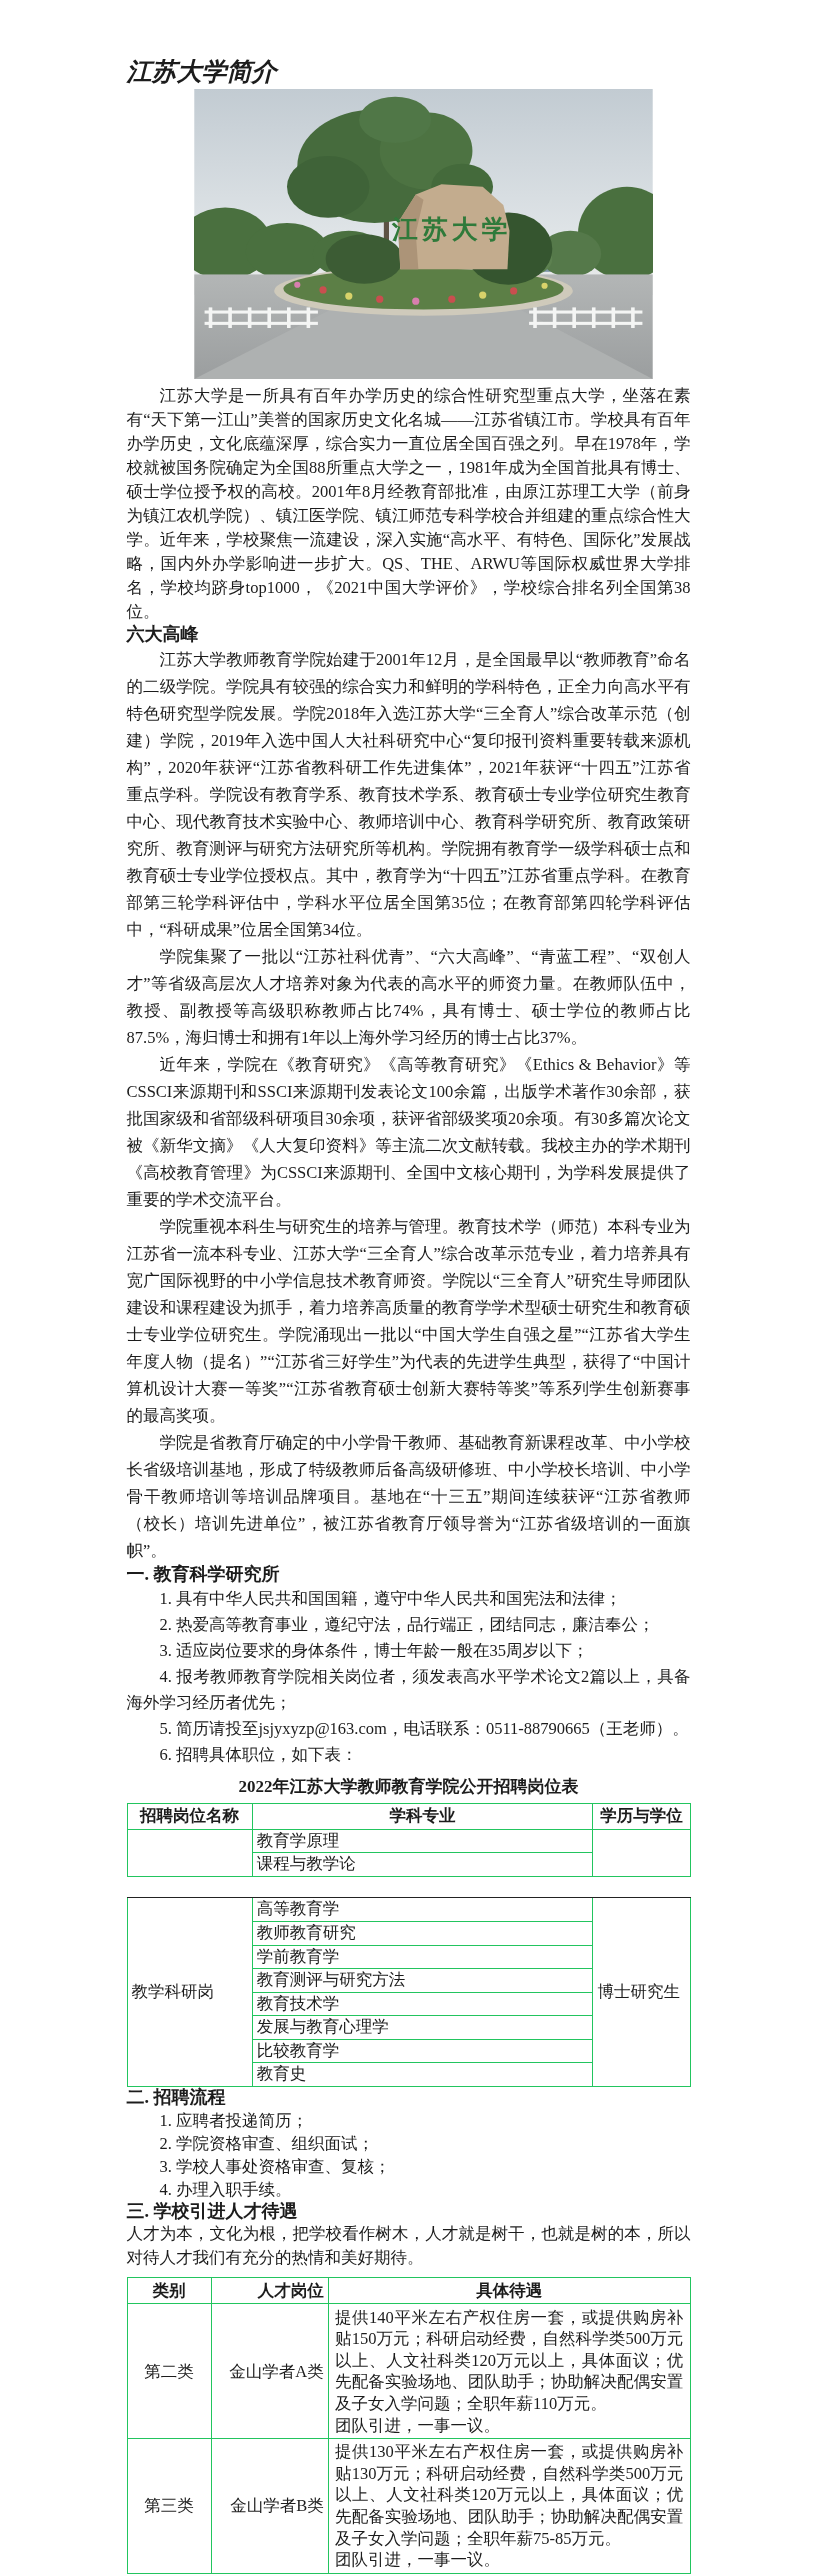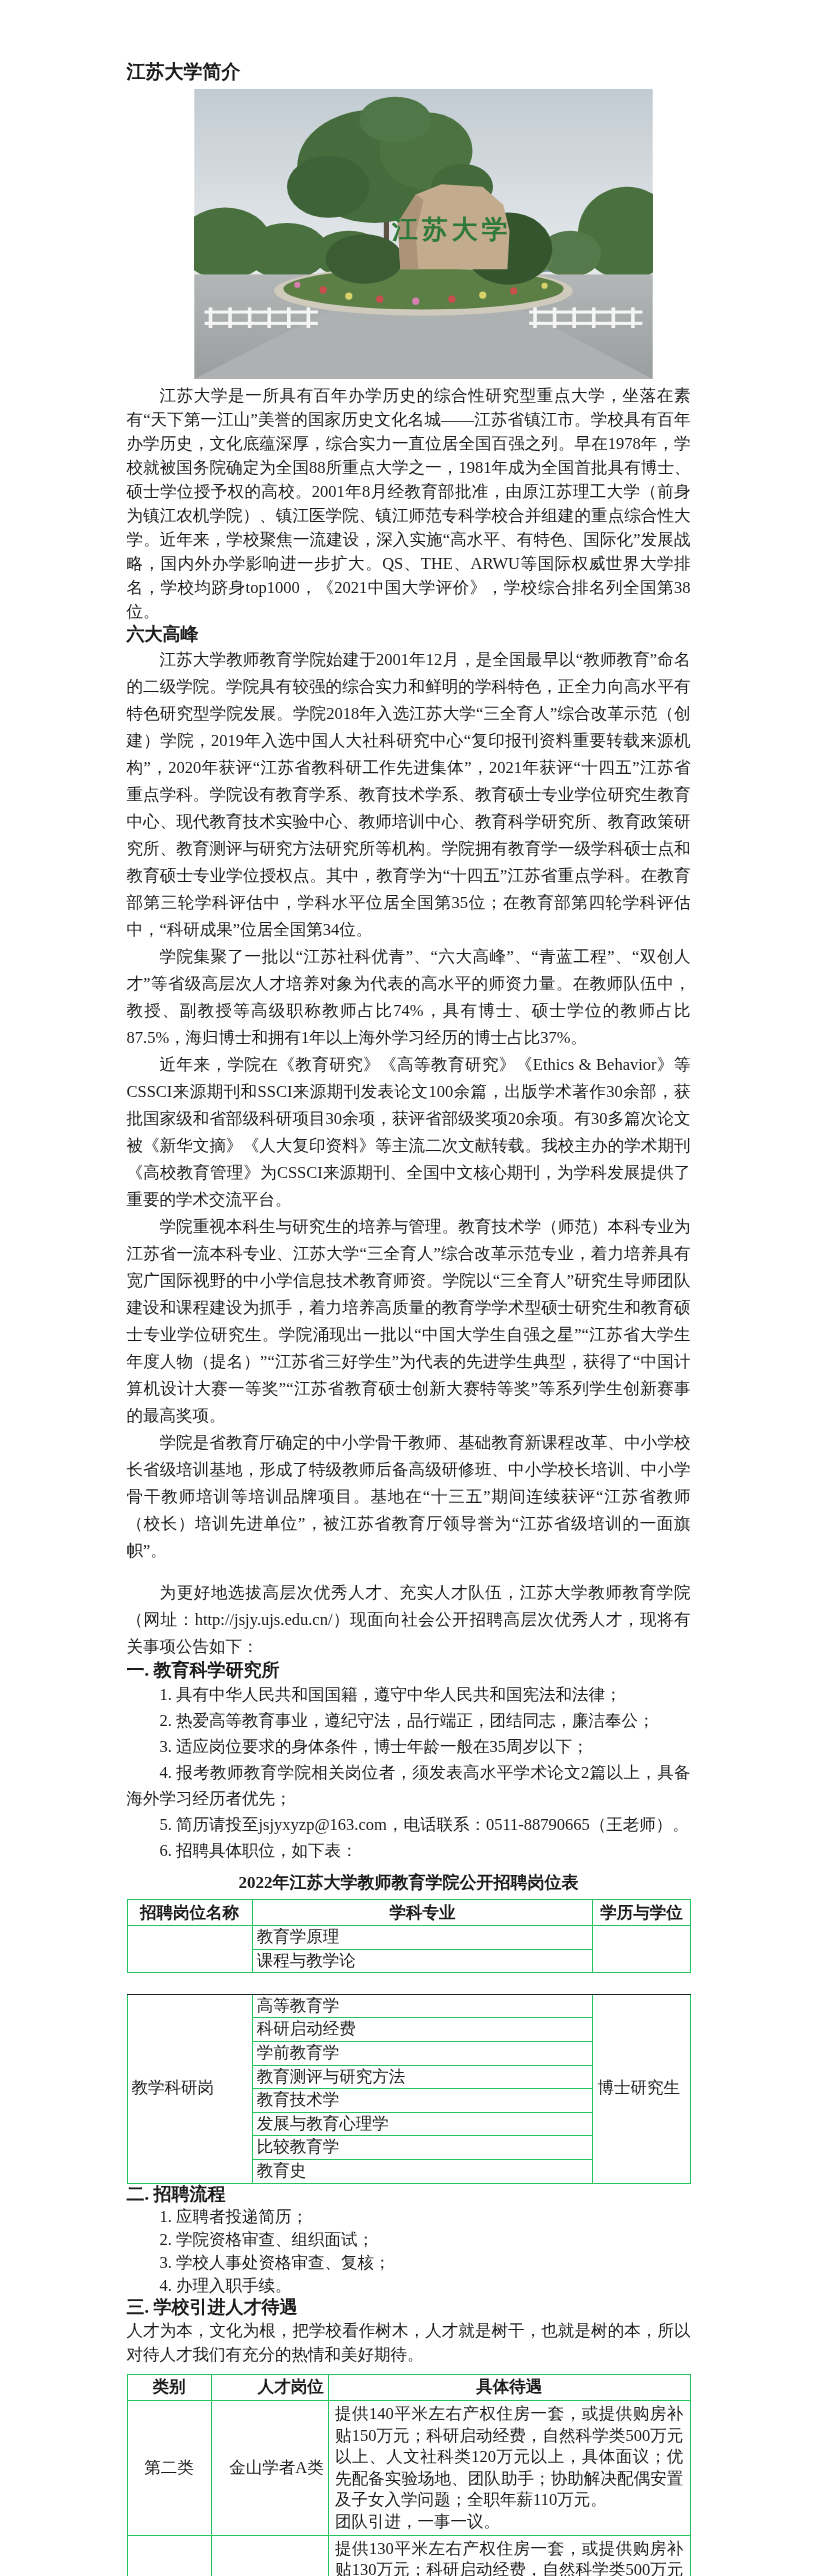--- a/index.html
+++ b/index.html
@@ -6,21 +6,21 @@
   .page{
     position:relative;
     width:817px;height:3727px;
     margin:0 auto;
     background:#ffffff;
     overflow:hidden;
     font-family:"Liberation Serif","DejaVu Serif",serif;
     color:#1c1c1c;
   }
   .content{width:564px;margin:0 auto;padding-top:60px;}
-  h1.doc-title{font-size:19px;font-weight:bold;margin:0 0 6.2px 0;line-height:23px;}
+  h1.doc-title{font-size:25px;font-weight:bold;margin:0 0 6.2px 0;line-height:23px;font-style:italic;}
   h2.sec{font-size:18px;font-weight:bold;line-height:21.6px;margin:0;}
   p{margin:0;text-align:justify;}
   .body-text{font-size:16.5px;}
   .intro{line-height:24px;text-indent:2em;}
   .college-p{line-height:27px;text-indent:2em;}
   .invite{margin-top:15.5px;}
   .mt-college{margin-top:13.4px;margin-bottom:7.2px;}
   .mt-cond{margin-top:14.4px;margin-bottom:4.1px;}
   .cond-item{line-height:26px;text-indent:2em;}
   .tbl-title{font-size:17px;font-weight:bold;text-align:center;margin-top:9.3px;line-height:20.6px;}
@@ -142,21 +142,20 @@
     </div>
 
     <p class="body-text intro">江苏大学是一所具有百年办学历史的综合性研究型重点大学，坐落在素有“天下第一江山”美誉的国家历史文化名城——江苏省镇江市。学校具有百年办学历史，文化底蕴深厚，综合实力一直位居全国百强之列。早在1978年，学校就被国务院确定为全国88所重点大学之一，1981年成为全国首批具有博士、硕士学位授予权的高校。2001年8月经教育部批准，由原江苏理工大学（前身为镇江农机学院）、镇江医学院、镇江师范专科学校合并组建的重点综合性大学。近年来，学校聚焦一流建设，深入实施“高水平、有特色、国际化”发展战略，国内外办学影响进一步扩大。QS、THE、ARWU等国际权威世界大学排名，学校均跻身top1000，《2021中国大学评价》，学校综合排名列全国第38位。</p>
 
     <h2 class="sec mt-college">六大高峰</h2>
     <p class="body-text college-p">江苏大学教师教育学院始建于2001年12月，是全国最早以“教师教育”命名的二级学院。学院具有较强的综合实力和鲜明的学科特色，正全力向高水平有特色研究型学院发展。学院2018年入选江苏大学“三全育人”综合改革示范（创建）学院，2019年入选中国人大社科研究中心“复印报刊资料重要转载来源机构”，2020年获评“江苏省教科研工作先进集体”，2021年获评“十四五”江苏省重点学科。学院设有教育学系、教育技术学系、教育硕士专业学位研究生教育中心、现代教育技术实验中心、教师培训中心、教育科学研究所、教育政策研究所、教育测评与研究方法研究所等机构。学院拥有教育学一级学科硕士点和教育硕士专业学位授权点。其中，教育学为“十四五”江苏省重点学科。在教育部第三轮学科评估中，学科水平位居全国第35位；在教育部第四轮学科评估中，“科研成果”位居全国第34位。</p>
     <p class="body-text college-p">学院集聚了一批以“江苏社科优青”、“六大高峰”、“青蓝工程”、“双创人才”等省级高层次人才培养对象为代表的高水平的师资力量。在教师队伍中，教授、副教授等高级职称教师占比74%，具有博士、硕士学位的教师占比87.5%，海归博士和拥有1年以上海外学习经历的博士占比37%。</p>
     <p class="body-text college-p">近年来，学院在《教育研究》《高等教育研究》《Ethics &amp; Behavior》等CSSCI来源期刊和SSCI来源期刊发表论文100余篇，出版学术著作30余部，获批国家级和省部级科研项目30余项，获评省部级奖项20余项。有30多篇次论文被《新华文摘》《人大复印资料》等主流二次文献转载。我校主办的学术期刊《高校教育管理》为CSSCI来源期刊、全国中文核心期刊，为学科发展提供了重要的学术交流平台。</p>
     <p class="body-text college-p">学院重视本科生与研究生的培养与管理。教育技术学（师范）本科专业为江苏省一流本科专业、江苏大学“三全育人”综合改革示范专业，着力培养具有宽广国际视野的中小学信息技术教育师资。学院以“三全育人”研究生导师团队建设和课程建设为抓手，着力培养高质量的教育学学术型硕士研究生和教育硕士专业学位研究生。学院涌现出一批以“中国大学生自强之星”“江苏省大学生年度人物（提名）”“江苏省三好学生”为代表的先进学生典型，获得了“中国计算机设计大赛一等奖”“江苏省教育硕士创新大赛特等奖”等系列学生创新赛事的最高奖项。</p>
     <p class="body-text college-p">学院是省教育厅确定的中小学骨干教师、基础教育新课程改革、中小学校长省级培训基地，形成了特级教师后备高级研修班、中小学校长培训、中小学骨干教师培训等培训品牌项目。基地在“十三五”期间连续获评“江苏省教师（校长）培训先进单位”，被江苏省教育厅领导誉为“江苏省级培训的一面旗帜”。</p>
-    <p class="body-text college-p invite">为更好地选拔高层次优秀人才、充实人才队伍，江苏大学教师教育学院（网址：http://jsjy.ujs.edu.cn/）现面向社会公开招聘高层次优秀人才，现将有关事项公告如下：</p>
 
     <h2 class="sec mt-cond">一. 教育科学研究所</h2>
     <p class="body-text cond-item">1. 具有中华人民共和国国籍，遵守中华人民共和国宪法和法律；</p>
     <p class="body-text cond-item">2. 热爱高等教育事业，遵纪守法，品行端正，团结同志，廉洁奉公；</p>
     <p class="body-text cond-item">3. 适应岗位要求的身体条件，博士年龄一般在35周岁以下；</p>
     <p class="body-text cond-item">4. 报考教师教育学院相关岗位者，须发表高水平学术论文2篇以上，具备海外学习经历者优先；</p>
     <p class="body-text cond-item">5. 简历请投至jsjyxyzp@163.com，电话联系：0511-88790665（王老师）。</p>
     <p class="body-text cond-item">6. 招聘具体职位，如下表：</p>
 
     <div class="tbl-title">2022年江苏大学教师教育学院公开招聘岗位表</div>
@@ -179,21 +178,21 @@
         </tr>
         <tr class="tsp">
             <td colspan="3"></td>
           </tr>
         <tr>
           <td class="c1" rowspan="8">教学科研岗</td>
           <td>高等教育学</td>
           <td class="c3" rowspan="8">博士研究生</td>
         </tr>
         <tr>
-            <td>科研启动经费</td>
+            <td>教师教育研究</td>
           </tr>
         <tr>
             <td>学前教育学</td>
           </tr>
         <tr>
             <td>教育测评与研究方法</td>
           </tr>
         <tr>
             <td>教育技术学</td>
           </tr>

